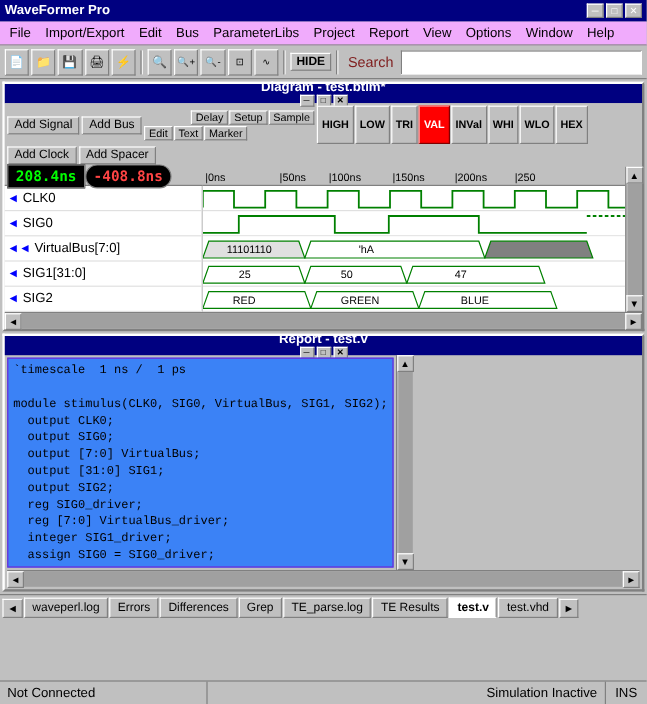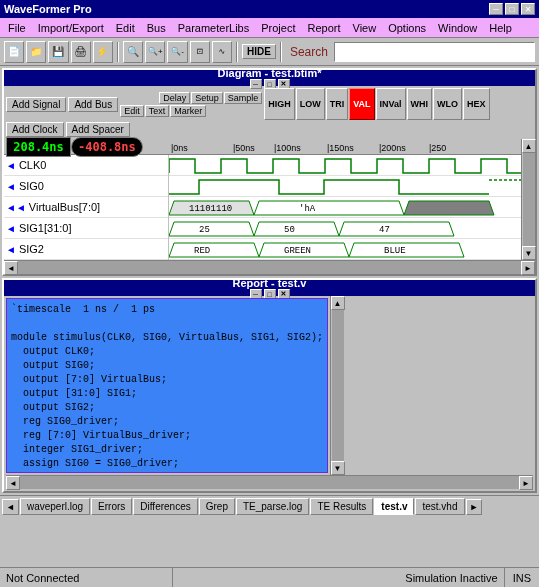--- a/index.html
+++ b/index.html
@@ -482,21 +482,21 @@
 
         <div class="time-ruler" style="position:relative;background:#c0c0c0;height:16px;border-bottom:1px solid #808080;">
           <span style="position:absolute;left:2px;font-size:9px;">|0ns</span>
           <span style="position:absolute;left:64px;font-size:9px;">|50ns</span>
           <span style="position:absolute;left:105px;font-size:9px;">|100ns</span>
           <span style="position:absolute;left:158px;font-size:9px;">|150ns</span>
           <span style="position:absolute;left:210px;font-size:9px;">|200ns</span>
           <span style="position:absolute;left:260px;font-size:9px;">|250</span>
         </div>
 
-        <div style="background:white;font-family:Liberation Mono, monospace;">
+        <div style="background:white;">
 
           <div class="wave-row">
             <svg width="370" height="21">
               <polyline points="0,18 0,4 26,4 26,18 52,18 52,4 78,4 78,18 104,18 104,4 130,4 130,18 156,18 156,4 182,4 182,18 208,18 208,4 234,4 234,18 260,18 260,4 286,4 286,18 312,18 312,4 338,4 338,18 364,18" fill="none" stroke="green" stroke-width="1.5"></polyline>
             </svg>
           </div>
 
           <div class="wave-row">
             <svg width="370" height="21">
               <polyline points="0,18 0,18 30,18 30,4 110,4 110,18 155,18 155,4 230,4 230,18 320,18" fill="none" stroke="green" stroke-width="1.5"></polyline>

